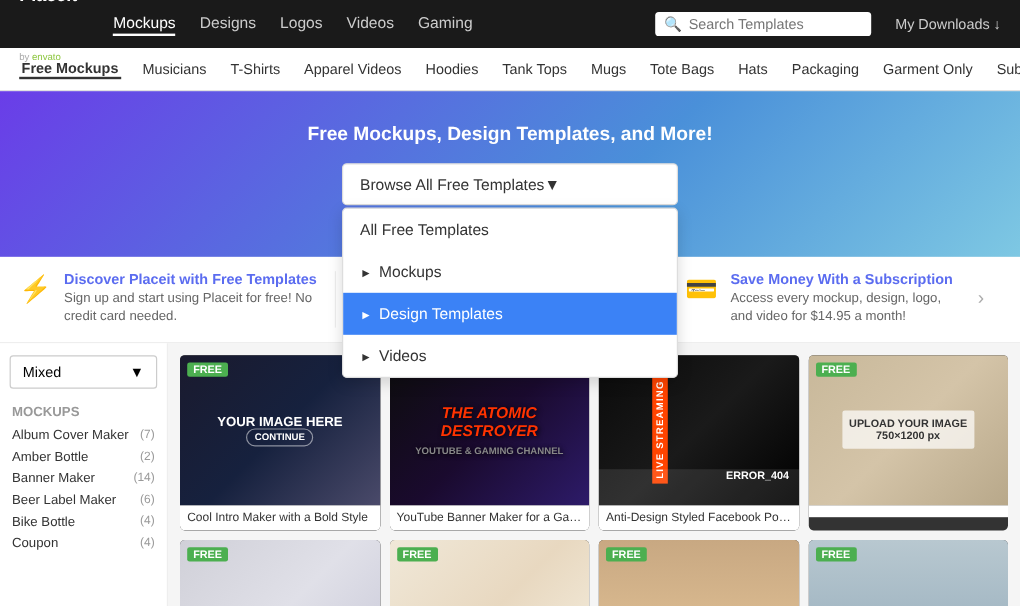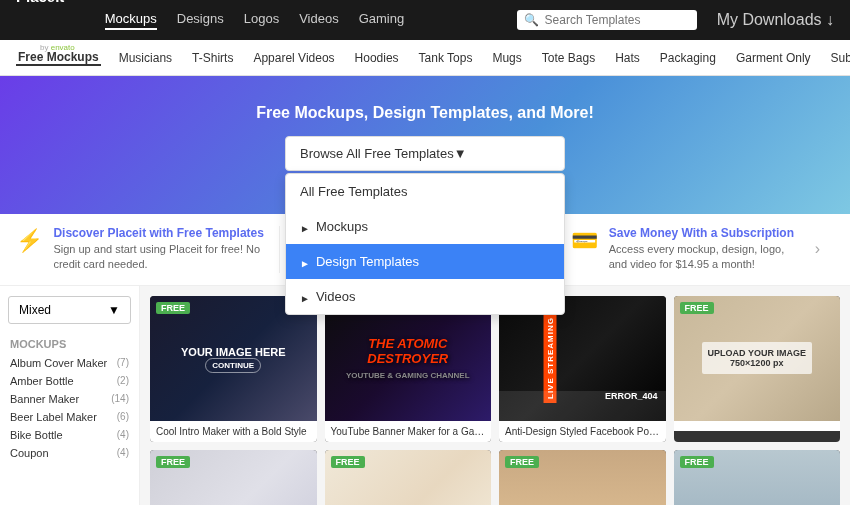--- a/index.html
+++ b/index.html
@@ -42,21 +42,21 @@
     .search-bar input {
       border: none;
       outline: none;
       font-size: 12px;
       width: 100%;
       color: #888;
     }
     .search-icon-top { color: #888; font-size: 12px; }
     .my-downloads {
       color: #ccc;
-      font-size: 16px;
+      font-size: 12px;
       white-space: nowrap;
     }
 
     
     .cat-bar {
       background: #fff;
       display: flex;
       align-items: center;
       padding: 0 16px;
       height: 36px;
@@ -290,21 +290,21 @@
       font-weight: bold;
       letter-spacing: 1px;
     }
   </style>
 </head>
 <body>
 
 <nav class="top-nav">
   <div class="logo-area">
     <span class="logo-place">Placeit</span>
-    <span style="color:#aaa;font-size:8px;margin-left:24px;">
+    <span style="color:#aaa;font-size:8px;">
       <span>by</span> <span style="color:#8DC63F;">envato</span>
     </span>
   </div>
   <div class="top-nav-links">
     <a href="#" class="active">Mockups</a>
     <a href="#">Designs</a>
     <a href="#">Logos</a>
     <a href="#">Videos</a>
     <a href="#">Gaming</a>
   </div>

